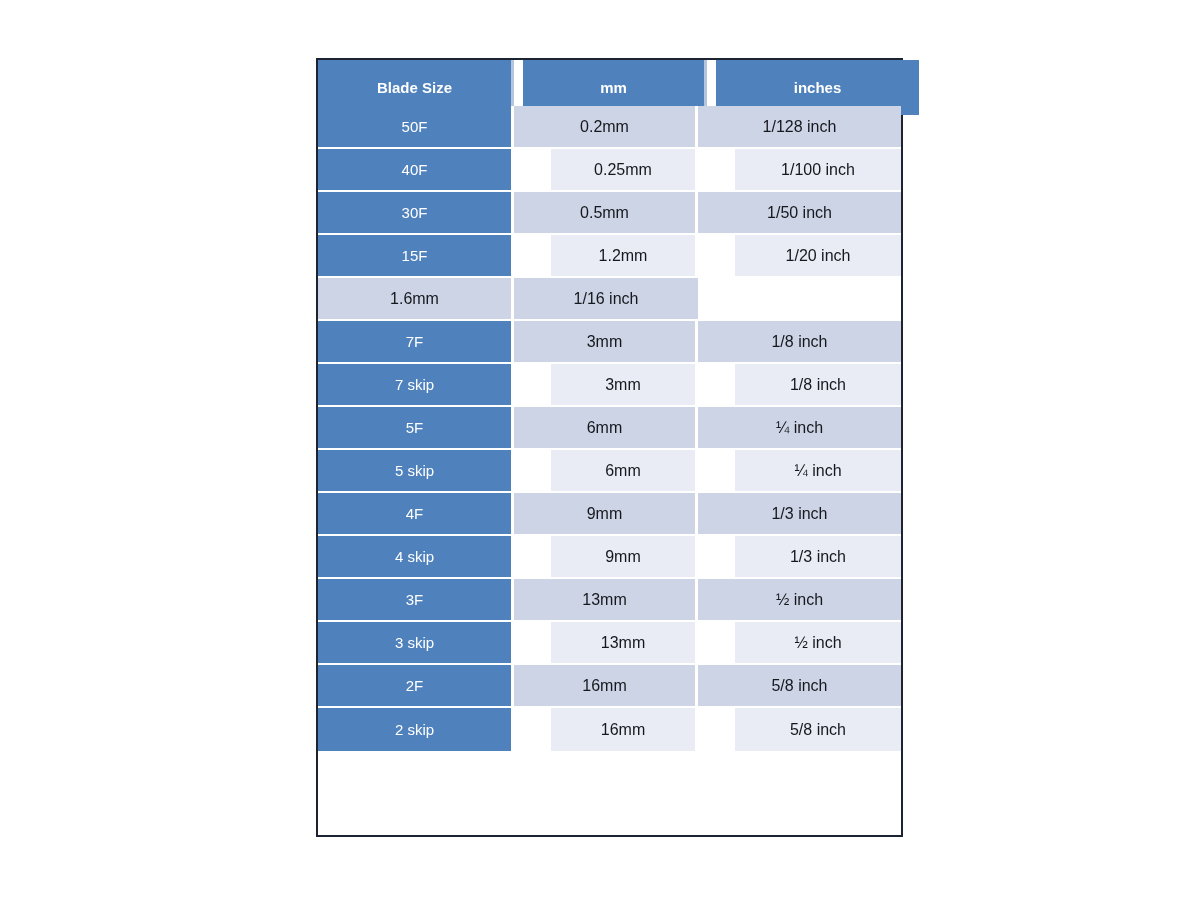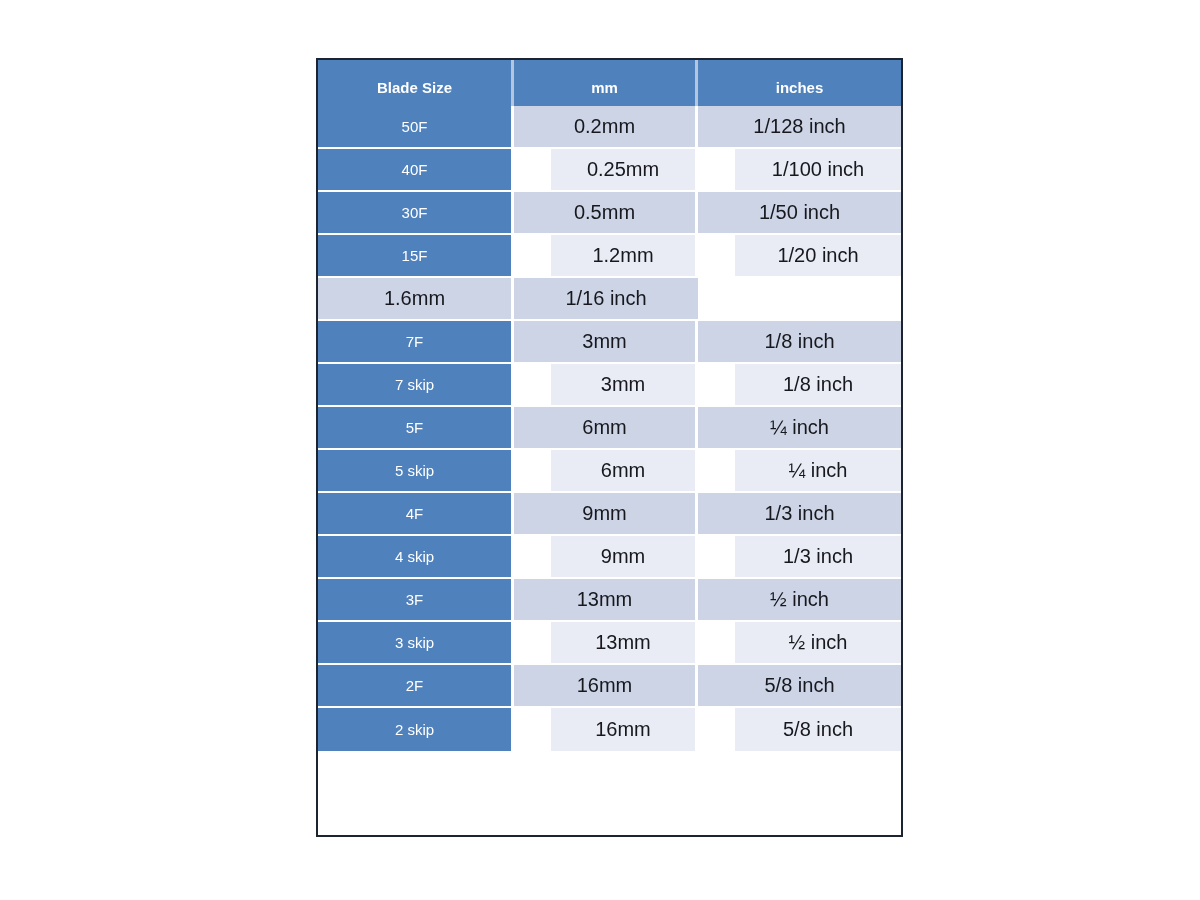--- a/index.html
+++ b/index.html
@@ -19,42 +19,42 @@
 
   .tbl{
     position:absolute;left:316px;top:58px;
     width:587px;height:779px;
     border:2px solid var(--outer-border);
     background:#ffffff;
   }
 
   .row{display:grid;grid-template-columns:196px 184px 203px;height:43px;}
   .thead{height:46px;border-bottom:6px solid var(--sep);}
-  .thead .row{height:55px;}
+  .thead .row{height:55px;gap:9px;}
   .tbody .row{border-bottom:2px solid var(--sep);}
   .tbody .row:last-child{border-bottom:none;}
 
   .cell{
     display:flex;align-items:center;justify-content:center;
     overflow:hidden;white-space:nowrap;
   }
   .th{
     background:var(--blue);color:#ffffff;
     font-weight:bold;font-size:15px;
     border-right:3px solid var(--hdr-sep);
   }
   .th:last-child{border-right:none;}
 
   .rh{
     background:var(--blue);color:#ffffff;
     font-weight:normal;font-size:15px;
     border-right:3px solid var(--sep);
   }
   .td{
-    color:var(--text-dark);font-size:20px;
+    color:var(--text-dark);font-size:16px;
     border-right:3px solid var(--sep);
   }
   .td:last-child{border-right:none;text-align:center;}
   .row-dark .td{background:var(--row-dark);}
   .row-light .td{background:var(--row-light);margin-left:37px;}
 </style>
 </head>
 <body>
 
 <div class="canvas">

